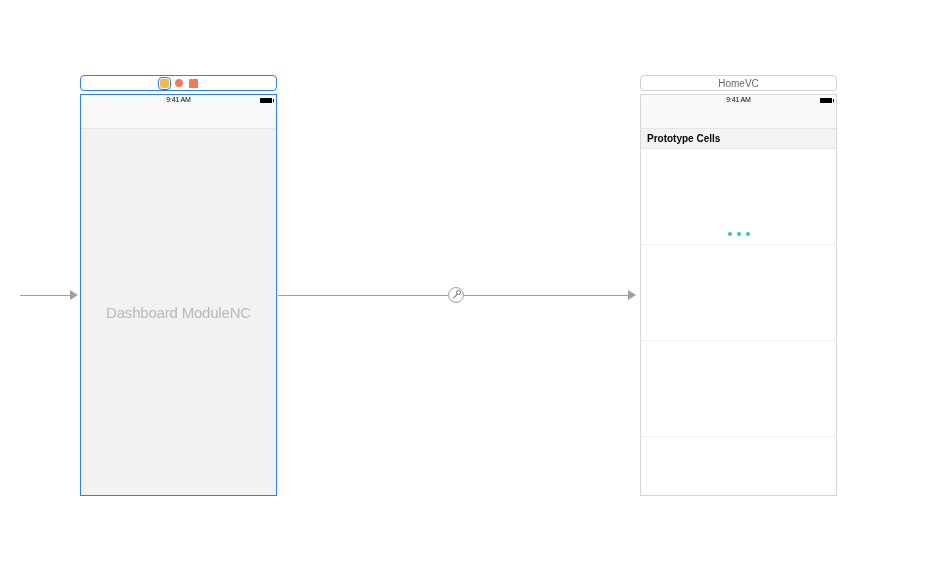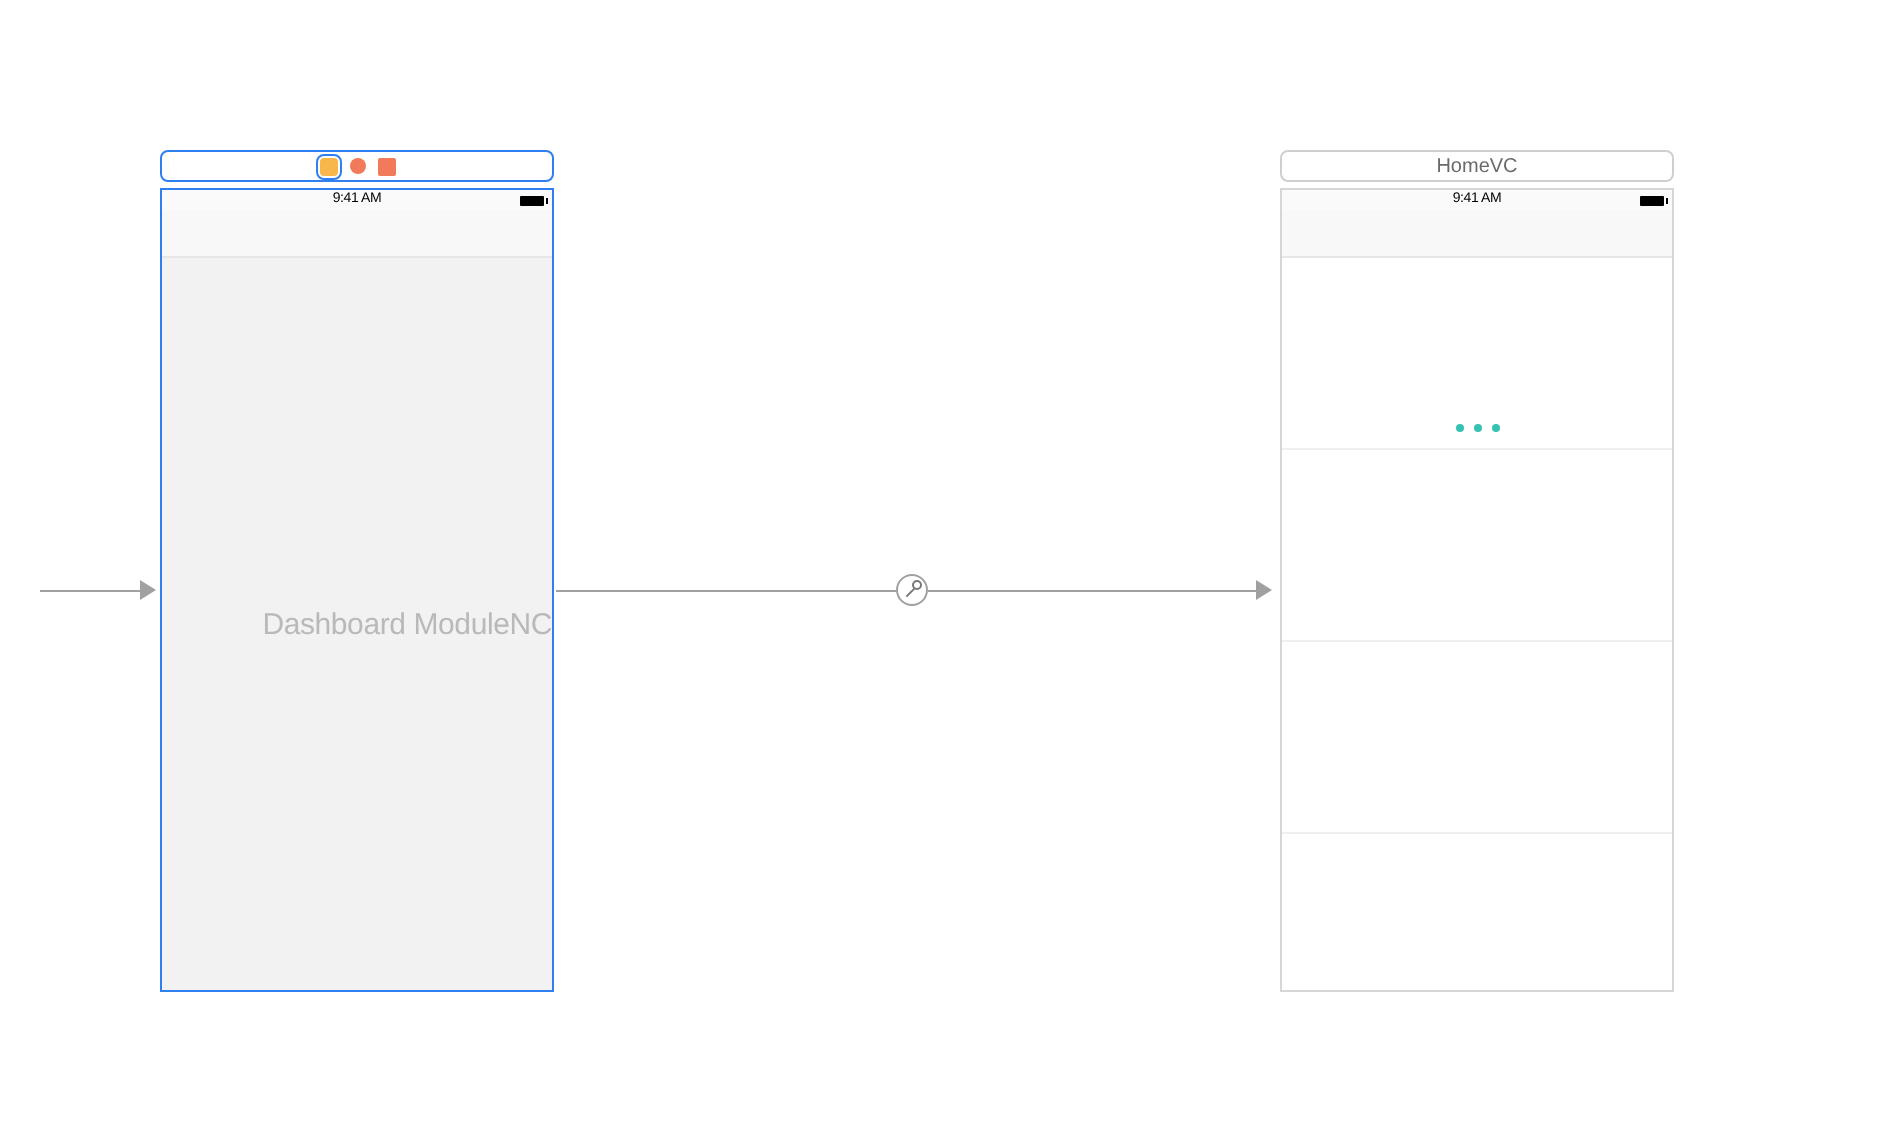--- a/index.html
+++ b/index.html
@@ -108,21 +108,21 @@
     border-bottom: 1px solid #e6e6e6;
   }
 
   
   #scene-left .body {
     position: absolute;
     top: 34px; left: 0; right: 0; bottom: 0;
     background: #f2f2f2;
     display: flex;
     align-items: center;
-    justify-content: flex-end;
+    justify-content: center;
   }
   #scene-left .body .watermark {
     color: #b9b9b9;
     font-size: 15px;
     font-weight: 400;
     letter-spacing: -0.2px;
   }
 
   
   #scene-right .body {
@@ -234,20 +234,21 @@
   <span>HomeVC</span>
 </div>
 
 <div id="scene-right" class="phone" style="left:640px; top:94px;">
   <div class="statusbar">
     <span class="time">9:41 AM</span>
     <span class="battery"></span>
   </div>
   <div class="navbar"></div>
   <div class="body">
+    <div class="section-header">Prototype Cells</div>
 
     <div class="cell">
       <div class="dots">
         <span></span>
           <span></span>
           <span></span>
       </div>
     </div>
     <div class="cell"></div>
     <div class="cell"></div>

